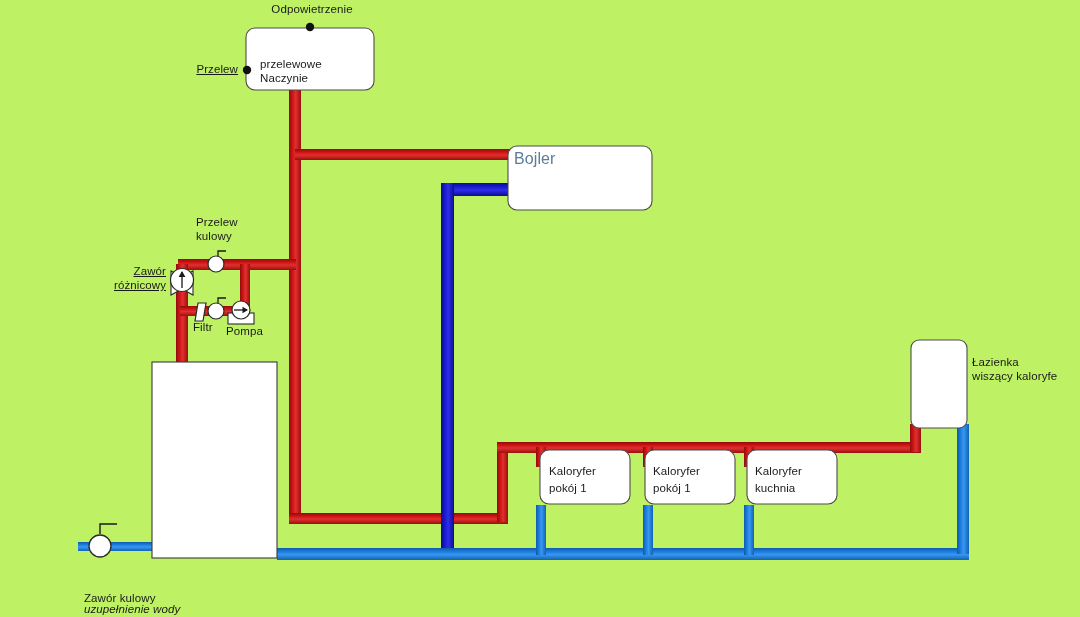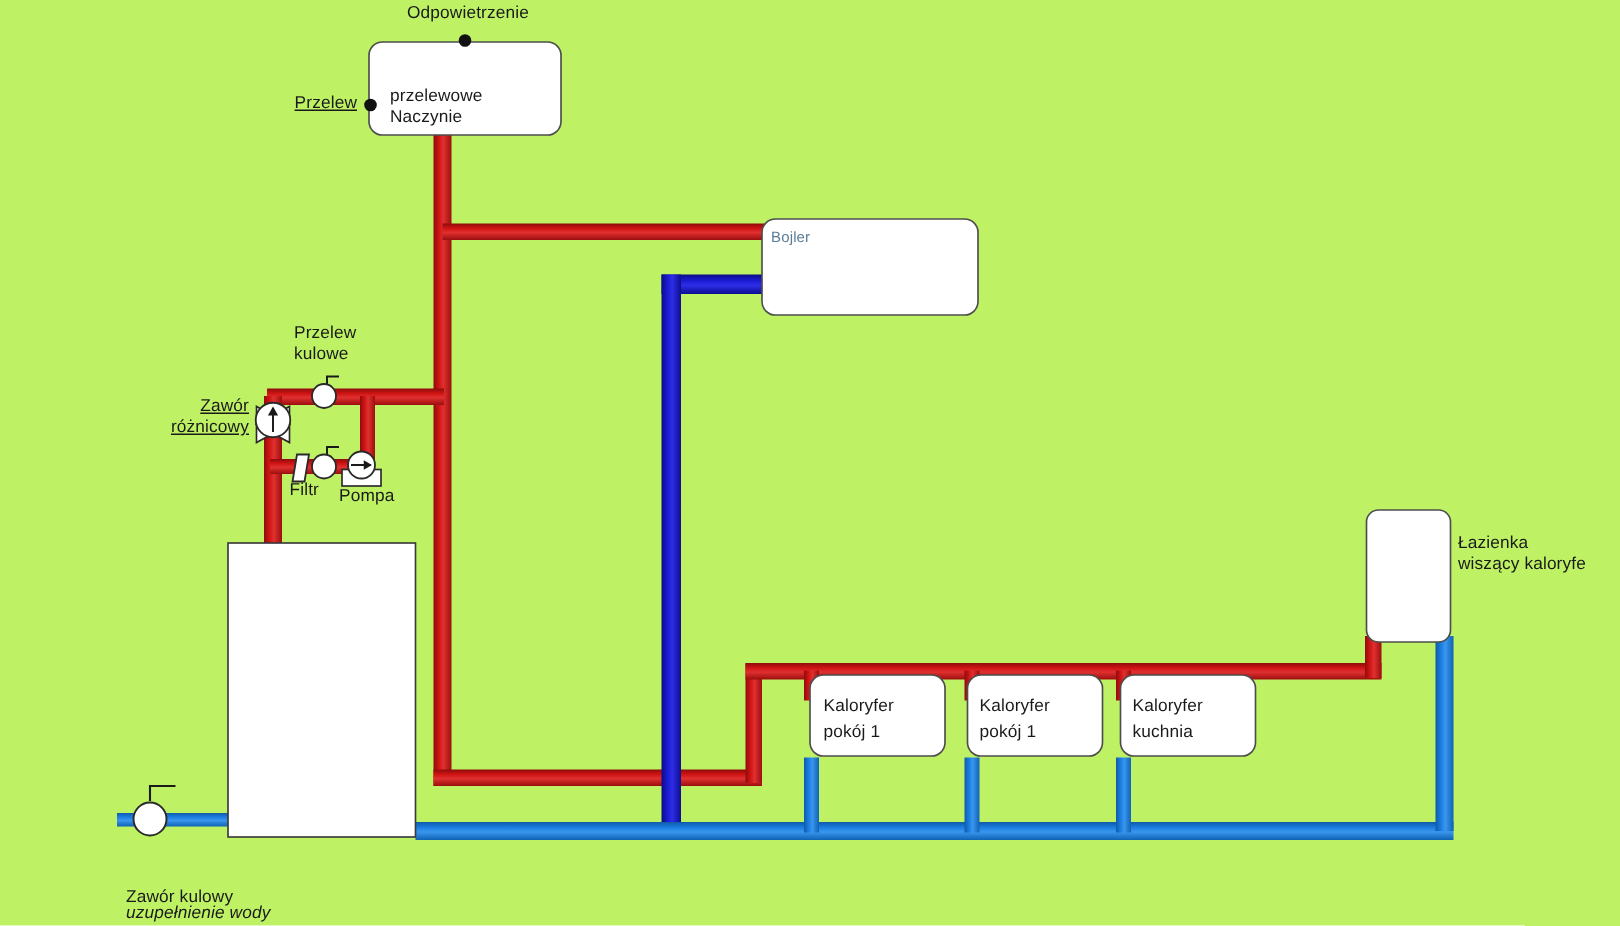--- a/index.html
+++ b/index.html
@@ -26,21 +26,21 @@
     font-size: 11.5px;
     color: #1a1a1a;
     line-height: 14px;
     white-space: pre;
     letter-spacing: 0.1px;
   }
   .lbl.center { text-align: center; }
   .lbl.right  { text-align: right; text-decoration: underline; }
   .lbl.boiler-lbl {
     color: #5a7d99;
-    font-size: 10px;
+    font-size: 16px;
   }
 </style>
 </head>
 <body>
 
 <div id="canvas">
 
   <svg id="diagram" width="1080" height="617" viewBox="0 0 1080 617">
 
     <defs>
@@ -189,21 +189,21 @@
   <div class="lbl center" style="left:262px; top:2px; width:100px;">Odpowietrzenie</div>
 
   <div class="lbl right" style="left:162px; top:62px; width:76px;">Przelew</div>
 
   <div class="lbl" style="left:260px; top:43px;margin-top:28px;">Naczynie</div>
   <div class="lbl" style="left:260px; top:57px;">przelewowe</div>
 
   <div class="lbl boiler-lbl" style="left:514px; top:152px;">Bojler</div>
 
   <div class="lbl" style="left:196px; top:215px;">Przelew</div>
-  <div class="lbl" style="left:196px; top:229px;">kulowe</div>
+  <div class="lbl" style="left:196px; top:229px;">kulowy</div>
 
   <div class="lbl right" style="left:94px; top:264px; width:72px;">Zawór</div>
   <div class="lbl right" style="left:94px; top:278px; width:72px;text-align:right;">różnicowy</div>
 
   <div class="lbl" style="left:193px; top:320px;">Filtr</div>
 
   <div class="lbl" style="left:226px; top:324px;">Pompa</div>
 
   <div class="lbl" style="left:972px; top:355px;">Łazienka</div>
   <div class="lbl" style="left:972px; top:369px;">wiszący kaloryfe</div>

